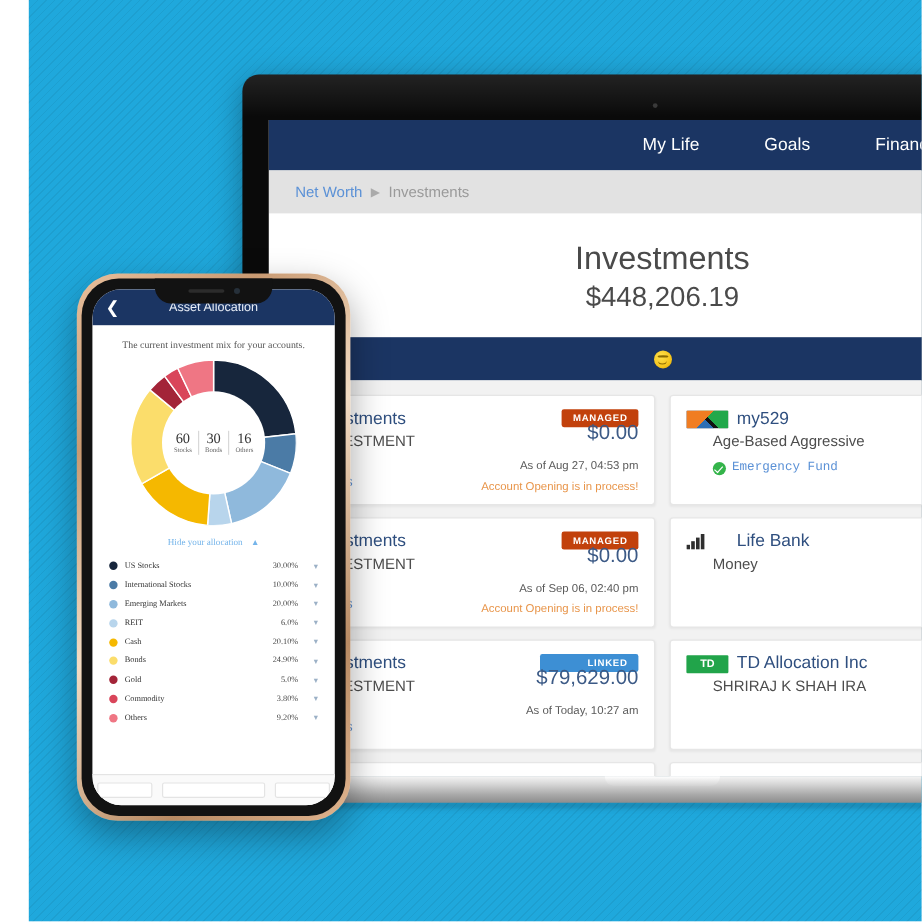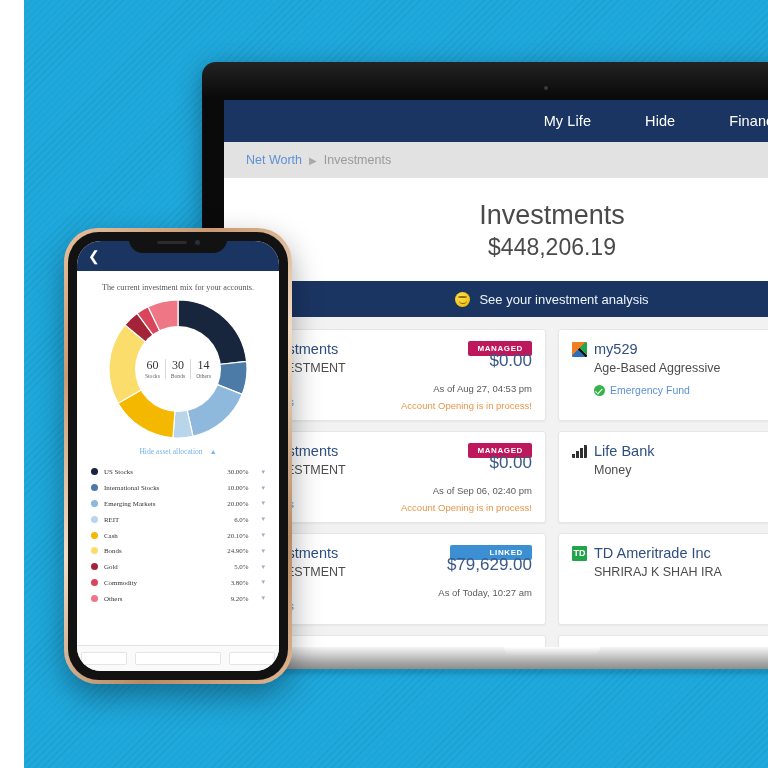--- a/index.html
+++ b/index.html
@@ -122,21 +122,21 @@
     height: 92px; padding: 11px 13px; position: relative;
     box-shadow: 0 1px 2px rgba(0,0,0,0.05);
   }
   .acct-top { display: flex; justify-content: space-between; align-items: flex-start; }
   .acct-name { color: #2f4f7f; font-size: 14.5px; white-space: nowrap; }
   .acct-name-row { display:flex; align-items:center; gap:7px; }
   .badge {
     font-size: 8px; font-weight: bold; color: #fff; letter-spacing: .6px;
     padding: 3px 9px; border-radius: 2px; white-space: nowrap;
   }
-  .badge.managed { background: #be185d; }
+  .badge.managed { background: #c2410c; }
   .badge.linked { background: #3d8fd4; padding-left: 40px; }
   .acct-sub { color: #4d4d4d; font-size: 12.5px; margin-top: 4px; white-space: nowrap; }
   .acct-amount {
     position: absolute; right: 13px; top: 21px;
     color: #3c5a86; font-size: 17px;
   }
   .acct-asof {
     position: absolute; right: 13px; top: 53px;
     color: #5a5a5a; font-size: 9.5px; white-space: nowrap;
   }
@@ -150,24 +150,24 @@
   }
   .acct-check { display: flex; align-items: center; gap: 5px; margin-top: 9px; }
   .check-circle {
     width: 11px; height: 11px; border-radius: 50%;
     background: #34b44a; position: relative; flex: none;
   }
   .check-circle::after{
     content:""; position:absolute; left:3px; top:2.5px; width:3px; height:5.5px;
     border:solid #fff; border-width:0 1.4px 1.4px 0; transform:rotate(42deg);
   }
-  .check-label { color: #5b91d6; font-size: 10.5px; }
+  .check-label { color: #5b91d6; font-size: 10.5px; font-family: Liberation Mono, monospace; }
 
   
-  .logo { width: 15px; height: 15px; flex: none; border-radius: 1px; position: relative; overflow: hidden; }
+  .logo { width: 35px; height: 15px; flex: none; border-radius: 1px; position: relative; overflow: hidden; }
   .logo-my529 {
     background:
       linear-gradient(135deg, #f07d22 0 46%, transparent 46%),
       linear-gradient(225deg, #21a84a 0 46%, transparent 46%),
       linear-gradient(45deg, #2d6fb5 0 46%, transparent 46%),
       #111;
   }
   .logo-td {
     background: #21a44a; color: #fff; font-size: 9px; font-weight: bold;
     display: flex; align-items: center; justify-content: center;
@@ -262,38 +262,37 @@
 <div id="stage">
 
   <div id="laptop">
     <div class="laptop-lid">
       <div class="camera-dot"></div>
 
       <div class="screen">
 
         <div class="app-nav">
           <div class="nav-item">My Life</div>
-          <div class="nav-item">Hide</div>
+          <div class="nav-item">Goals</div>
           <div class="nav-item">Financial Accounts</div>
         </div>
 
         <div class="breadcrumb-bar">
           <span class="crumb-link">Net Worth</span>
           <span class="crumb-sep">▶</span>
           <span class="crumb-cur">Investments</span>
         </div>
 
         <div class="hero">
           <div class="hero-title">Investments</div>
           <div class="hero-amount">$448,206.19</div>
         </div>
 
         <div class="analysis-bar">
           <span class="smiley"></span>
-          <span class="analysis-text">See your investment analysis</span>
         </div>
 
         <div class="cards-area">
           <div class="cards-grid">
 
             <div class="acct-card">
               <div class="acct-top">
                 <span class="acct-name">gInvestments</span>
                 <span class="badge managed">MANAGED</span>
               </div>
@@ -348,21 +347,21 @@
               </div>
               <div class="acct-sub">G INVESTMENT</div>
               <div class="acct-amount">$79,629.00</div>
               <div class="acct-asof">As of Today, 10:27 am</div>
               <div class="acct-link">It Works</div>
             </div>
 
             <div class="acct-card">
               <div class="acct-name-row">
                 <span class="logo logo-td">TD</span>
-                <span class="acct-name">TD Ameritrade Inc</span>
+                <span class="acct-name">TD Allocation Inc</span>
               </div>
               <div class="acct-sub" style="margin-left:22px">SHRIRAJ K SHAH IRA</div>
             </div>
 
             <div class="acct-card">
               
             </div>
             <div class="acct-card">
               
             </div>
@@ -377,20 +376,21 @@
     </div>
   </div>
 
   <div id="phone">
     <div class="phone-body">
       <div class="phone-inner">
         <div class="phone-screen">
 
           <div class="ph-header">
             <span class="ph-back">❮</span>
+            <span class="ph-title">Asset Allocation</span>
           </div>
 
           <div class="ph-body">
             <div class="ph-caption">The current investment mix for your accounts.</div>
 
             <div class="donut-wrap">
               <div class="donut">
                 <svg width="138" height="138" viewBox="0 0 138 138" id="donut-svg">
                     <path d="M 138 69 A 69 69 0 0 1 76.54661337807335 137.58606729155628 L 73.48421954349286 109.75403998483779 A 41 41 0 0 0 110 69 Z" fill="#17263c" stroke="#ffffff" stroke-width="1.2"></path>
                     <path d="M 76.54661337807335 137.58606729155628 A 69 69 0 0 1 43.56816119687304 133.14219808434825 L 53.88832766770717 107.11348002113445 A 41 41 0 0 0 73.48421954349286 109.75403998483779 Z" fill="#4b7ba6" stroke="#ffffff" stroke-width="1.2"></path>
@@ -406,30 +406,30 @@
                   <div class="kpis">
                     <div class="kpi">
                       <div class="kpi-num">60</div>
                       <div class="kpi-lbl">Stocks</div>
                     </div>
                     <div class="kpi">
                       <div class="kpi-num">30</div>
                       <div class="kpi-lbl">Bonds</div>
                     </div>
                     <div class="kpi">
-                      <div class="kpi-num">14</div>
+                      <div class="kpi-num">16</div>
                       <div class="kpi-lbl">Others</div>
                     </div>
                   </div>
                 </div>
               </div>
             </div>
 
             <div class="hide-link">
-              <span>Hide asset allocation</span>
+              <span>Hide your allocation</span>
               <span class="chev-up">▲</span>
             </div>
 
             <div class="alloc-list" id="alloc-list">
                 <div class="alloc-row">
                   <span class="dot" style="background:#17263c"></span>
                   <span class="alloc-name">US Stocks</span>
                   <span class="alloc-pct">30.00%</span>
                   <span class="chev-down">▾</span>
                 </div>

